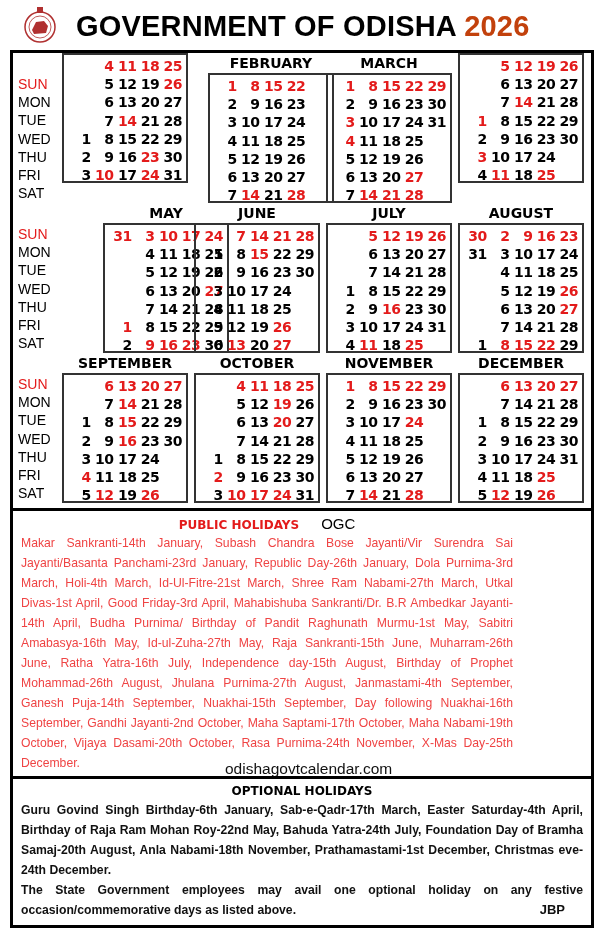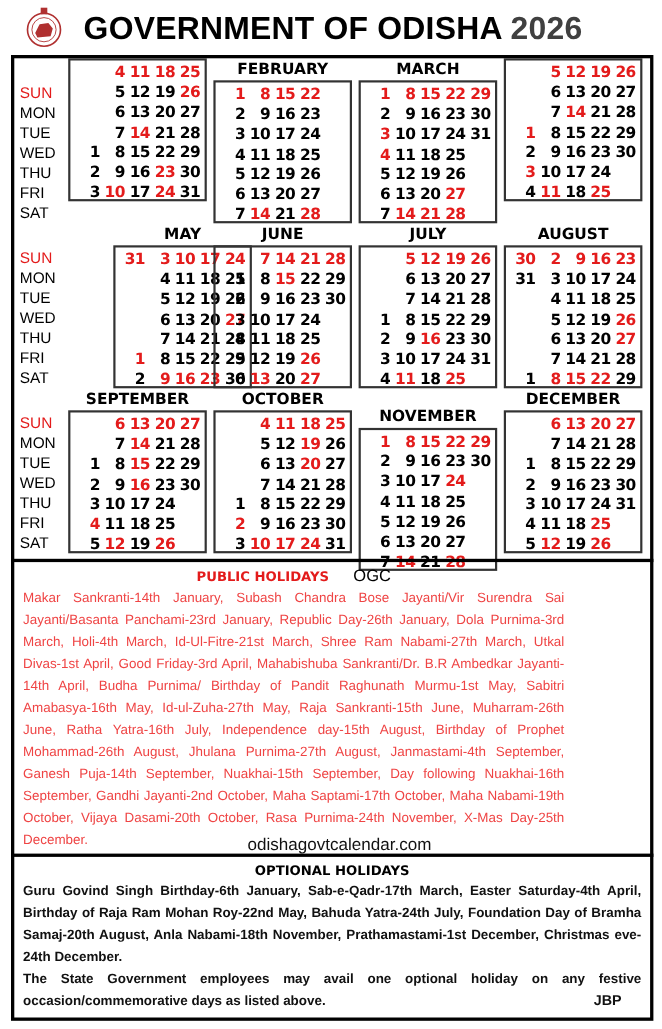--- a/index.html
+++ b/index.html
@@ -2,21 +2,21 @@
 <html><head>
   <meta charset="utf-8">
   <style>
     * { margin: 0; padding: 0; box-sizing: border-box; }
     html, body { width: 602px; height: 935px; background: #ffffff; overflow: hidden; }
     body { font-family: "Liberation Sans", sans-serif; color: #000; position: relative; }
 
     .header { position: absolute; left: 0; top: 0; width: 602px; height: 50px; }
     .emblem { position: absolute; left: 22px; top: 6px; width: 36px; height: 38px; }
     .title { position: absolute; left: 76px; top: 10px; font-family: "Liberation Sans", sans-serif; font-weight: bold; font-size: 29px; letter-spacing: 0.2px; white-space: nowrap; }
-    .title .year { color: #404040; }
+    .title .year { color: #c2410c; }
 
     .frame { position: absolute; left: 10px; top: 50px; width: 584px; height: 878px; border: 3px solid #000; border-top-width: 3px; }
 
     .cal-area { position: absolute; left: 10px; top: 53px; width: 584px; height: 455px; }
     .row-block { position: absolute; left: 0; width: 584px; height: 150px; }
     .day-labels { position: absolute; left: 8px; top: 22px; width: 52px; }
     .day-labels div { height: 18.2px; line-height: 18.2px; font-weight: normal; font-size: 14px; font-family: "Liberation Sans", sans-serif; }
     .day-labels div.sun { color: #e31b1b; }
 
     .month { position: absolute; top: 0; width: 126px; }
@@ -115,21 +115,21 @@
           </div>
           <div class="week-row">
             <span class="cell">3</span>
             <span class="cell red">10</span>
             <span class="cell">17</span>
             <span class="cell red">24</span>
             <span class="cell">31</span>
           </div>
         </div>
       </div>
-      <div class="month" style="left: 184px;">
+      <div class="month" style="left: 198px;">
         <div class="month-name">FEBRUARY</div>
         <div class="month-box">
           <div class="week-row">
             <span class="cell red">1</span>
             <span class="cell red">8</span>
             <span class="cell red">15</span>
             <span class="cell red">22</span>
             <span class="cell"></span>
           </div>
           <div class="week-row">
@@ -622,21 +622,21 @@
           </div>
           <div class="week-row">
             <span class="cell">3</span>
             <span class="cell red">10</span>
             <span class="cell red">17</span>
             <span class="cell red">24</span>
             <span class="cell">31</span>
           </div>
         </div>
       </div>
-      <div class="month" style="left: 316px; margin-top: 16px;">
+      <div class="month" style="left: 316px;">
         <div class="month-name">NOVEMBER</div>
         <div class="month-box">
           <div class="week-row">
             <span class="cell red">1</span>
             <span class="cell red">8</span>
             <span class="cell red">15</span>
             <span class="cell red">22</span>
             <span class="cell red">29</span>
           </div>
           <div class="week-row">

